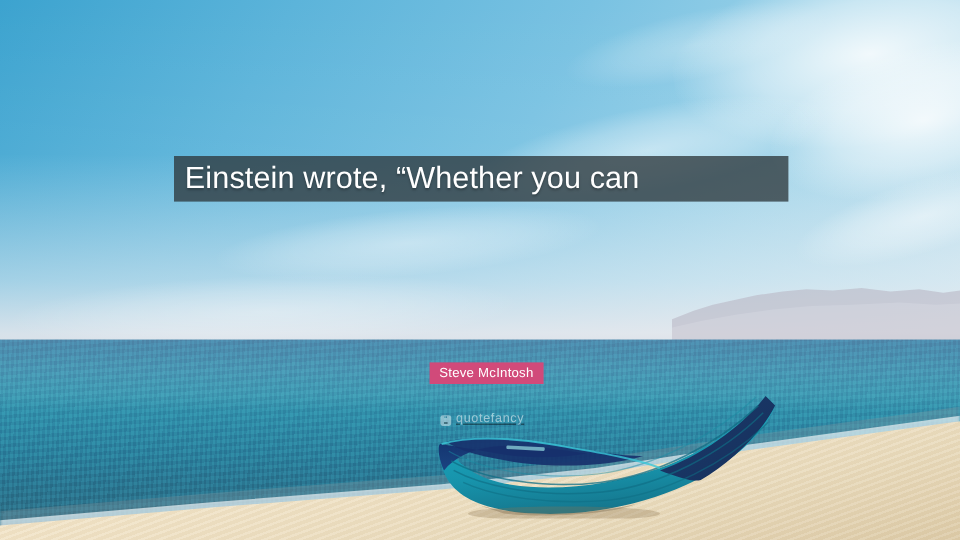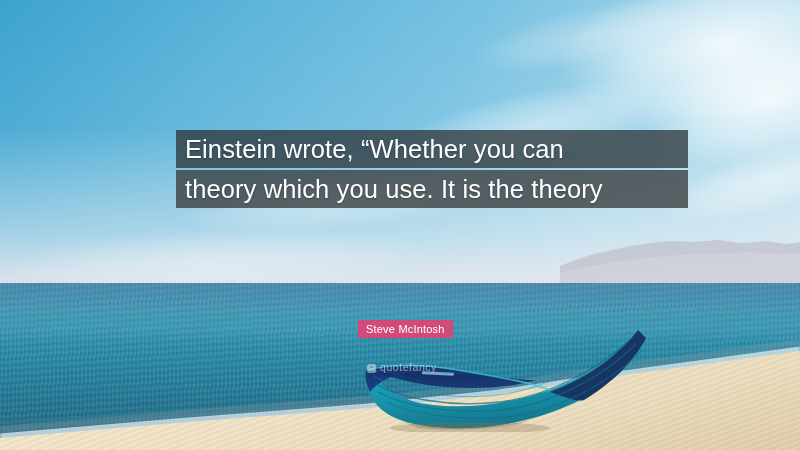--- a/index.html
+++ b/index.html
@@ -97,21 +97,21 @@
     background:rgba(120,150,160,0.38);
     filter:blur(2px);
   }
 
   
   .boat{ position:absolute; left:360px; top:322px; width:290px; height:110px; }
   .boat svg{ display:block; width:100%; height:100%; }
 
   
   .quote{
-    position:absolute; left:145px; top:130px; width:512px;margin-left:31px;
+    position:absolute; left:145px; top:130px; width:512px;
   }
   .qline{
     display:block;
     background:rgba(44,52,56,0.76);
     color:#ffffff;
     font-size:25.5px;
     line-height:38px;
     height:38px;
     padding:0 9px;
     margin-bottom:2px;
@@ -119,36 +119,37 @@
     letter-spacing:.1px;
     font-weight:400;
     text-shadow:0 1px 2px rgba(0,0,0,.28);
     overflow:hidden;
   }
   .qline.l3{ background:rgba(58,60,62,0.78); }
   .qline.l4{ background:rgba(66,66,68,0.80); }
 
   
   .author{
-    position:absolute; left:358px; top:320px;
+    position:absolute; left:358px; top:302px;
     background:#d14a7a;
     color:#ffffff;
     font-size:11px;
     line-height:18px;
     height:18px;
     padding:0 8px;
     white-space:nowrap;
     letter-spacing:.2px;
   }
 
   
   .watermark{
-    position:absolute; left:367px; top:362px;
+    position:absolute; left:367px; top:344px;
     display:flex; align-items:flex-end; gap:4px;
     opacity:.52;
+    text-decoration:underline;
   }
   .wm-badge{
     width:9px; height:9px;
     border-radius:2px;
     background:rgba(255,255,255,.85);
     display:flex; align-items:center; justify-content:center;
     font-size:6px; color:#2a7590; font-weight:bold; line-height:9px;
   }
   .wm-text{
     color:#ffffff;
@@ -225,21 +226,20 @@
 
       <rect x="62" y="50" width="32" height="3" rx="1" fill="#8fd4dc" opacity="0.75" transform="rotate(3 78 51)"></rect>
 
       <path d="M30,96 C60,108 120,110 170,98 C150,106 100,110 60,106 Z" fill="#6a5a3e" opacity="0.35"></path>
       <ellipse cx="110" cy="106" rx="80" ry="6" fill="#8a7450" opacity="0.30"></ellipse>
     </svg>
   </div>
 
   <div class="quote">
     <span class="qline l1">Einstein wrote, “Whether you can</span>
-    <span class="qline l3">theory which you use. It is the theory</span>
   </div>
 
   <div class="author">Steve McIntosh</div>
 
   <div class="watermark">
     <span class="wm-badge">“</span>
     <span class="wm-text">quotefancy</span>
   </div>
 
 </div>

